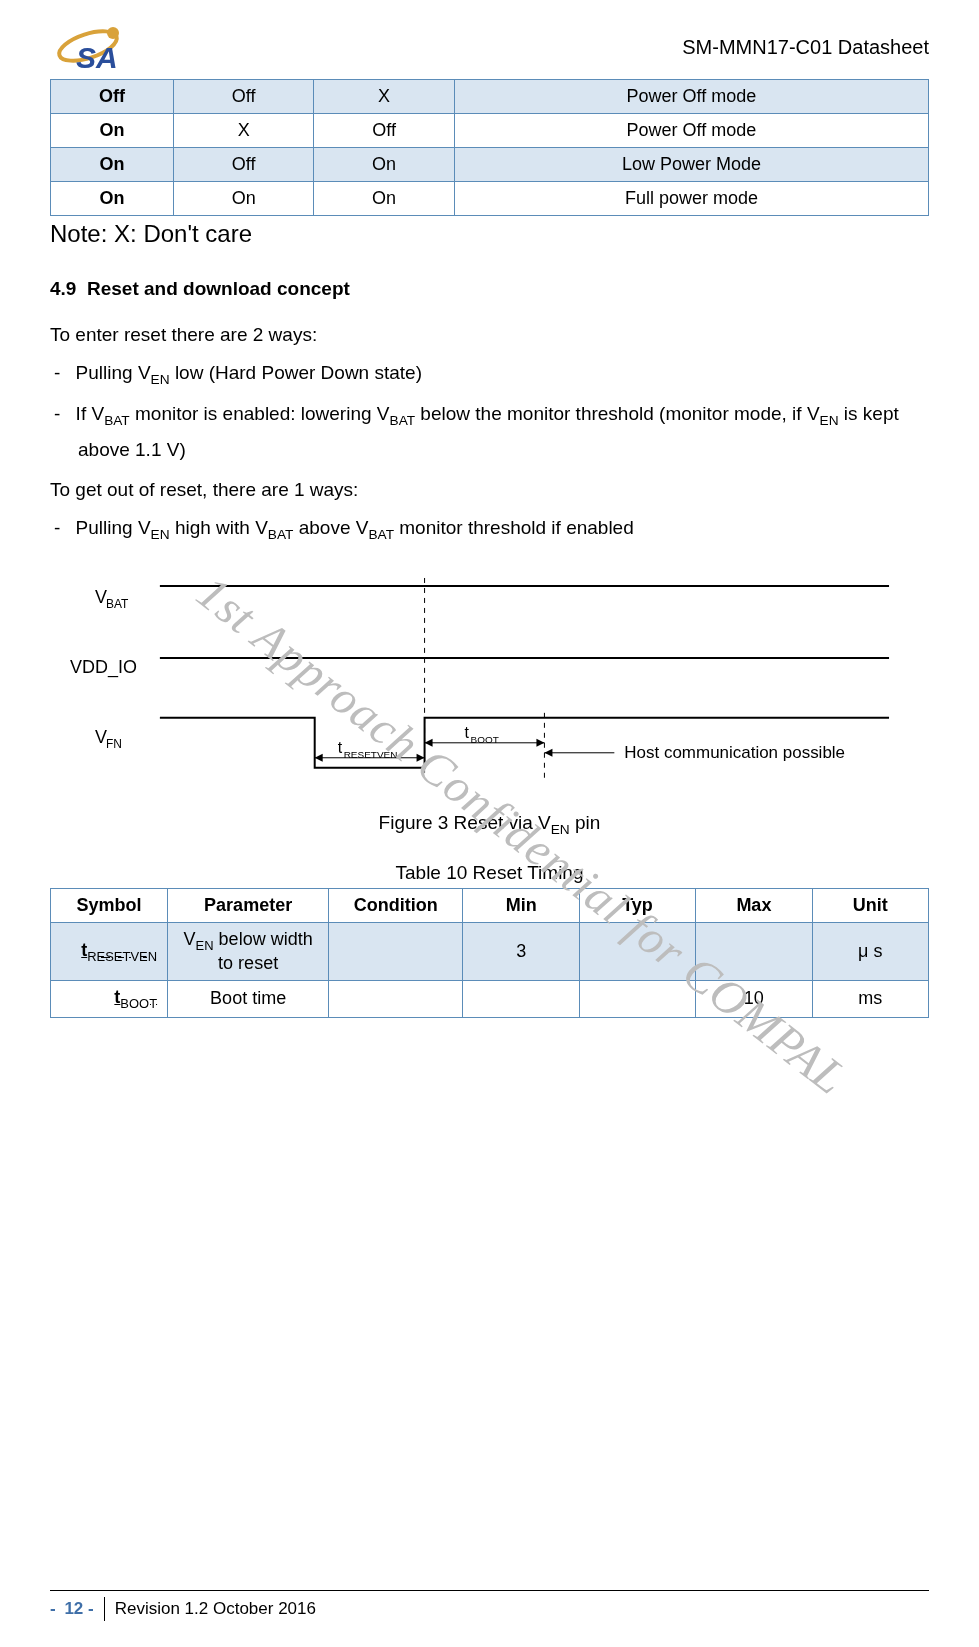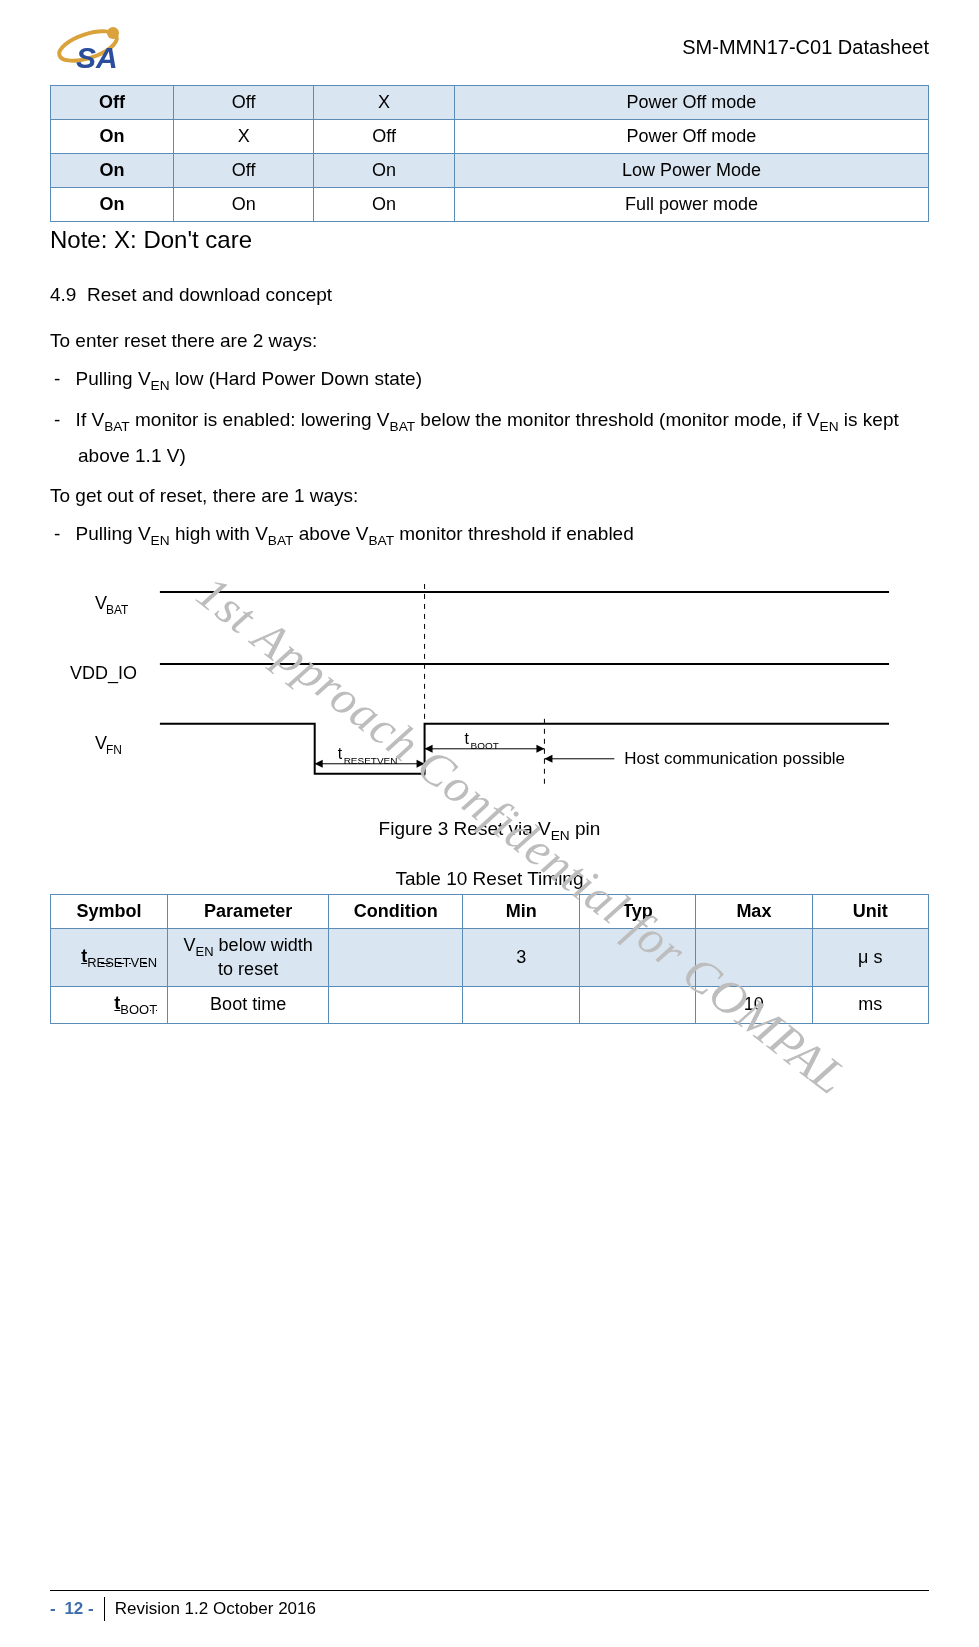--- a/index.html
+++ b/index.html
@@ -13,41 +13,41 @@
   }
   .page {
     padding: 20px 50px 10px 50px;
     min-height: 1647px;
     position: relative;
   }
   .header-row {
     display: flex;
     align-items: center;
     justify-content: space-between;
-    margin-bottom: 10px;
+    margin-bottom: 4px;
   }
   .logo { width: 110px; height: 55px; }
   .doc-title { font-size: 20px; }
   .table-caption { text-align: center; font-size: 19px; margin: 4px 0; }
   table {
     width: 100%;
     border-collapse: collapse;
     font-size: 18px;
   }
   th, td {
     border: 1px solid #5b8cb8;
     padding: 6px 10px;
     text-align: center;
     vertical-align: middle;
   }
   th { font-weight: bold; background: #fff; }
   tr.shade td, tr.shade th { background: #d9e5f1; }
   .sub { font-size: 0.72em; vertical-align: sub; }
   .note { font-size: 24px; margin: 4px 0 30px 0; }
-  .section-head { font-weight: normal; font-size: 19px; margin: 0 0 18px 0; }
+  .section-head { font-weight: bold; font-size: 19px; margin: 0 0 18px 0; }
   .body-text { font-size: 19px; line-height: 1.8; margin: 0; }
   .body-text li { margin: 4px; }
   ul.dash { list-style: none; padding-left: 24px; margin: 0 0 6px 0; }
   ul.dash li::before { content: "- "; margin-left: -24px; padding-right: 10px; }
   .figure-wrap { margin: 20px 0 10px 0; }
   .fig-svg { width: 100%; }
   .fig-caption { text-align: center; font-size: 19px; margin: 6px 0 26px 0; }
   .watermark {
     position: absolute;
     left: 50%; top: 50%;

